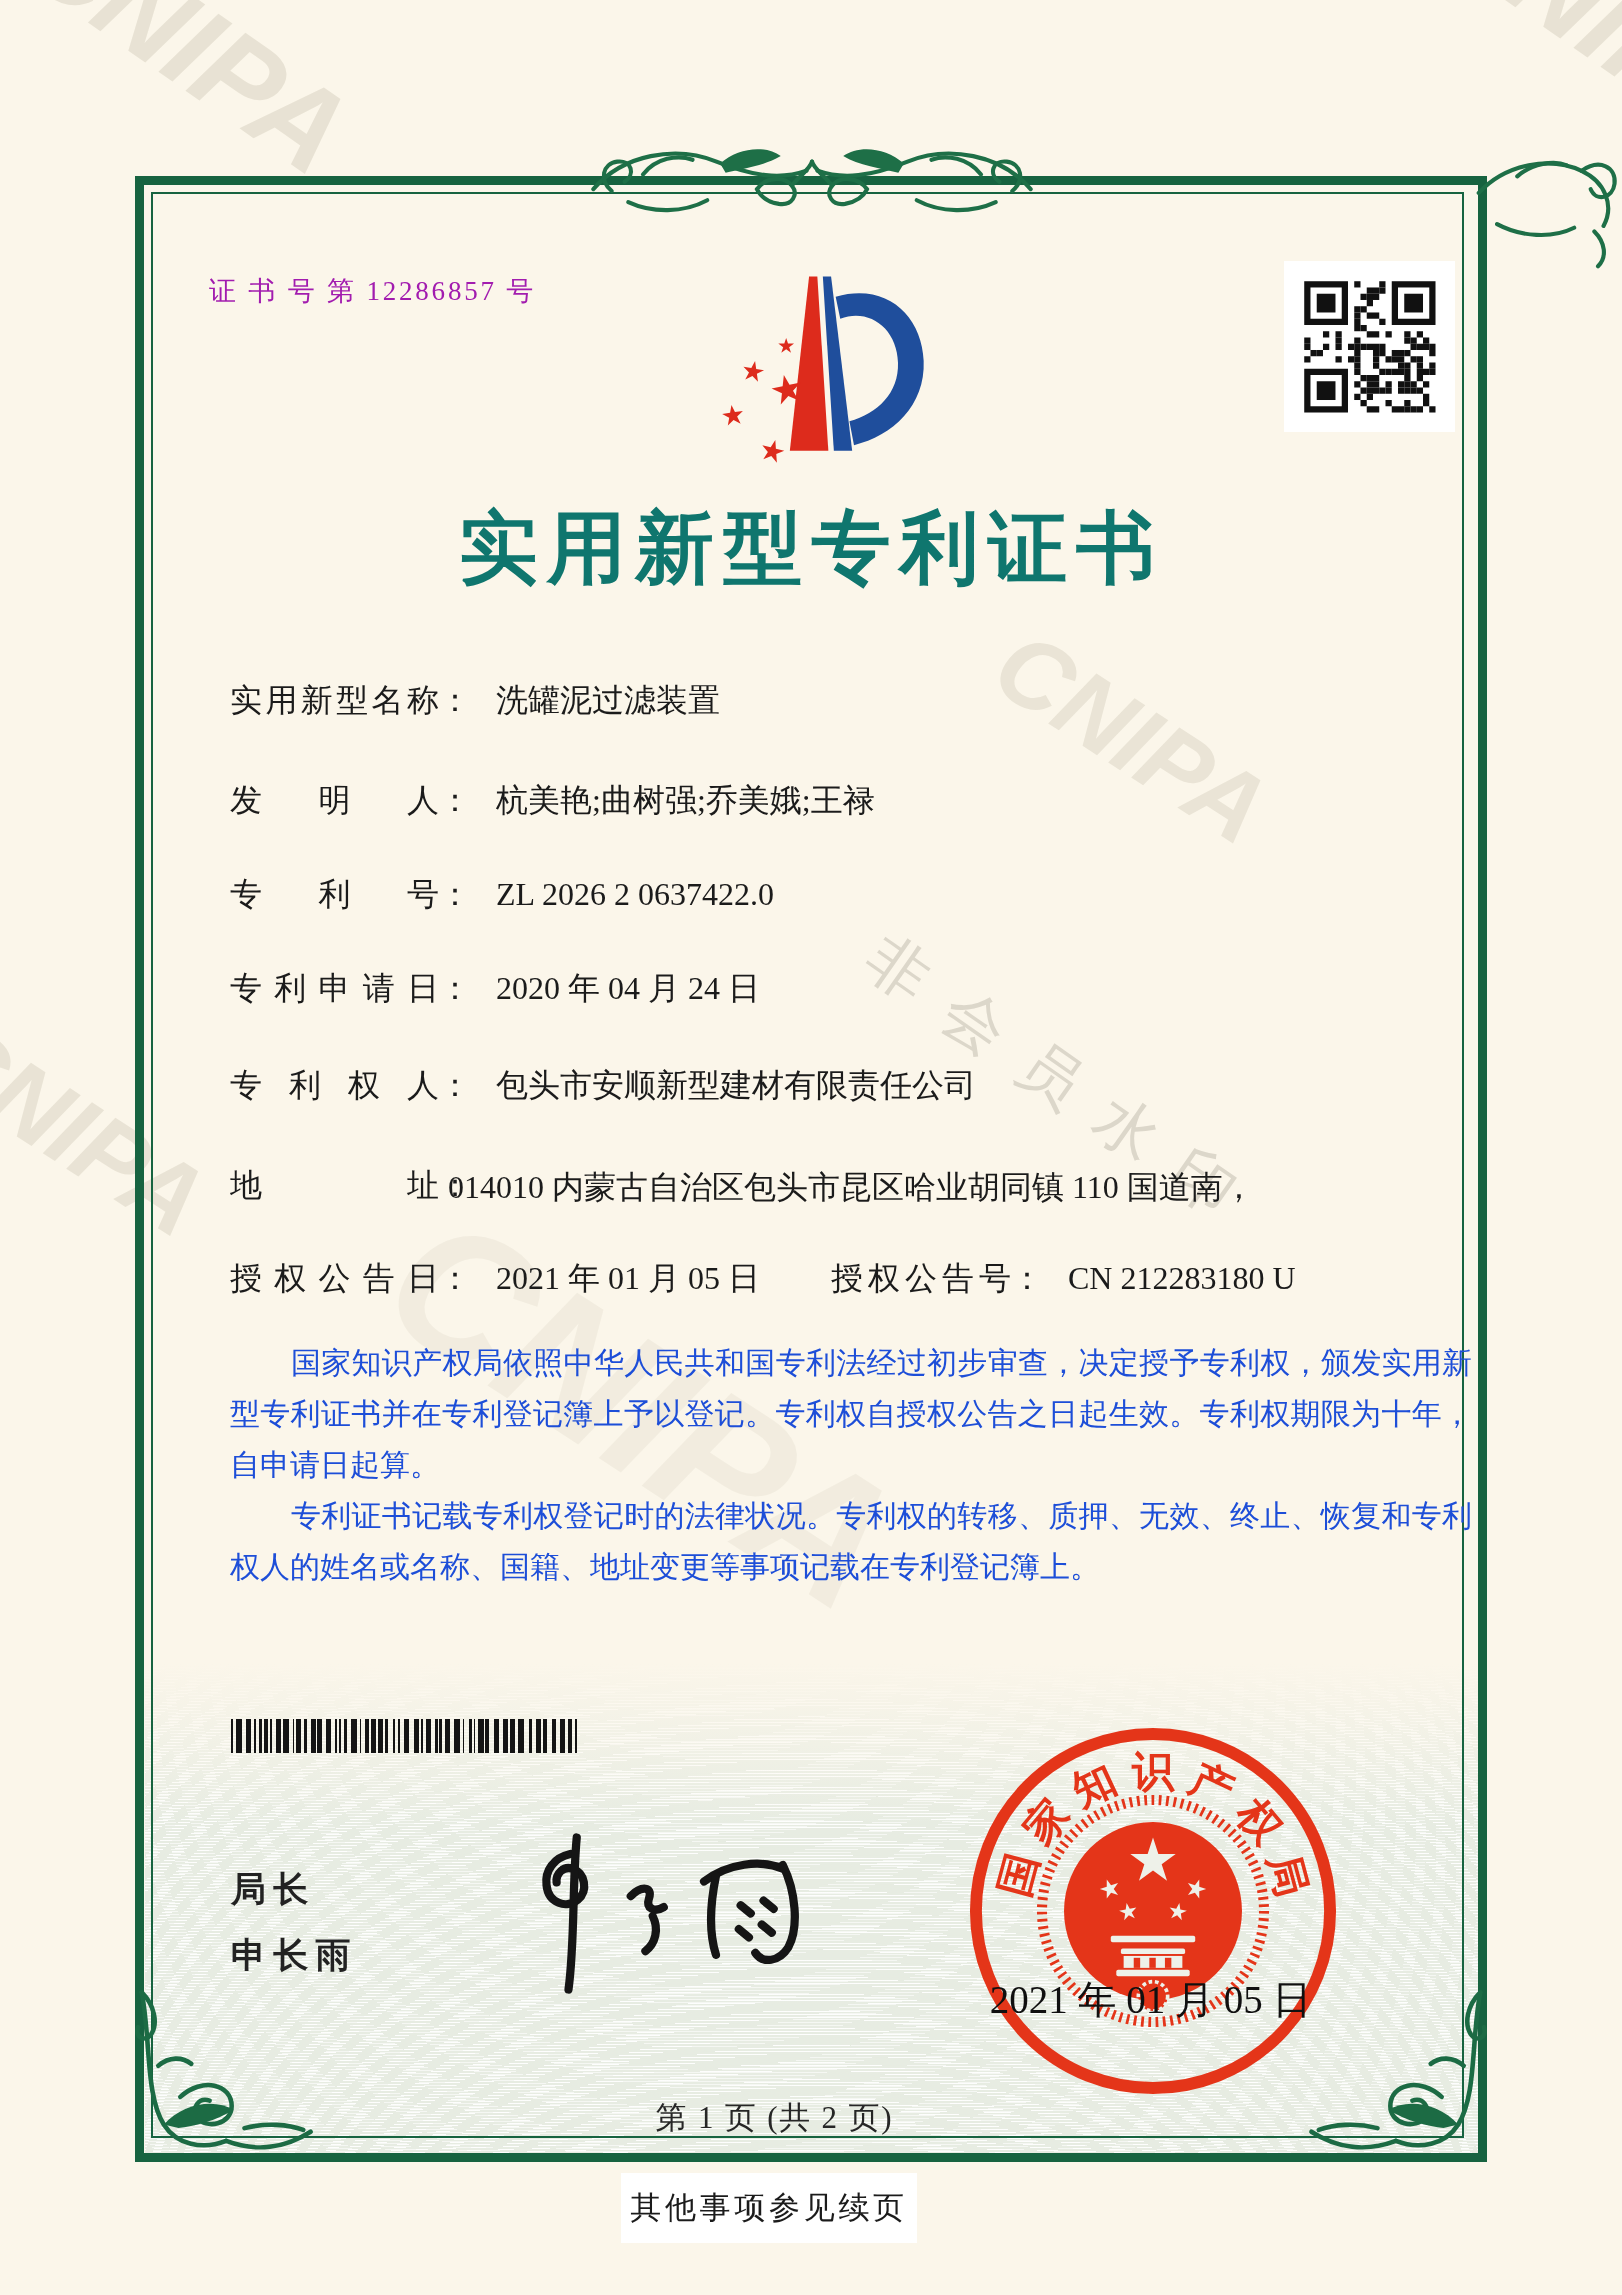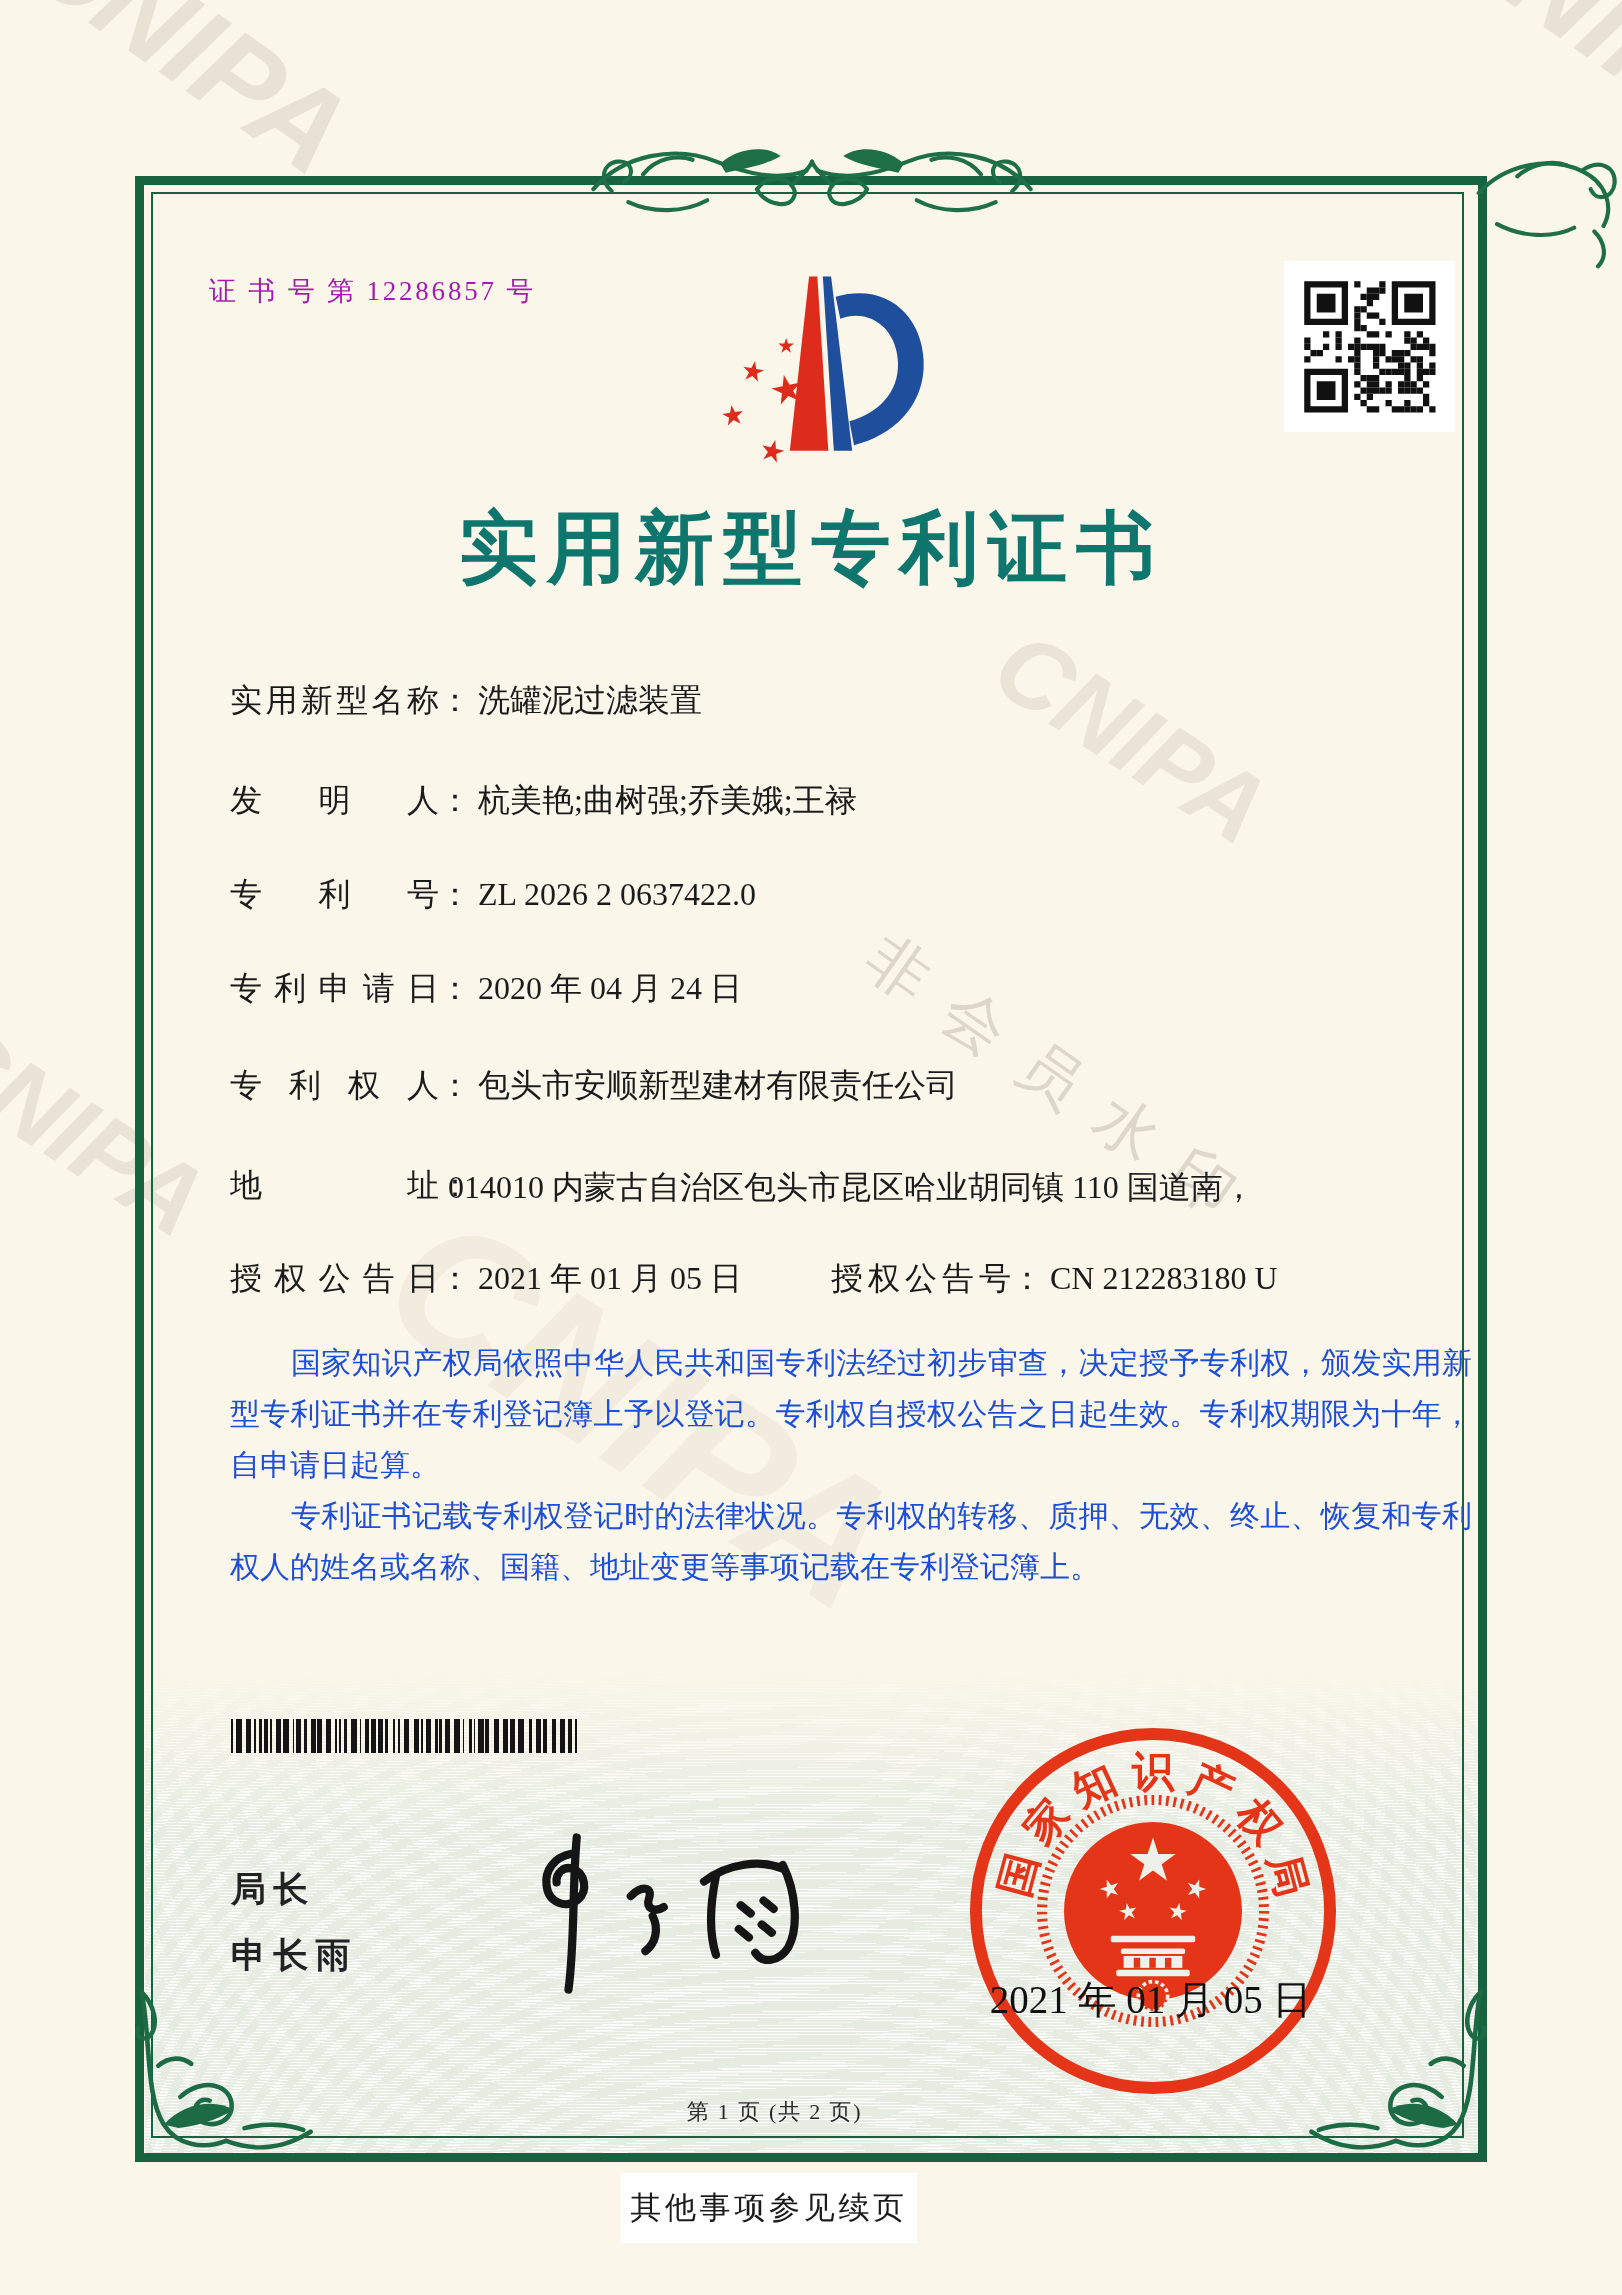--- a/index.html
+++ b/index.html
@@ -31,36 +31,36 @@
     border:2.8px solid #176340;z-index:3;}
   .orn{position:absolute;z-index:4;}
   
   .txt{position:absolute;z-index:5;}
   .cert-no{left:209px;top:273px;font-size:27px;letter-spacing:2.8px;color:#a21caf;}
   .doc-title{left:0;top:496px;width:1623px;text-align:center;font-size:79px;font-weight:bold;
              letter-spacing:9.2px;color:#0f766e;}
   .row{position:absolute;left:230px;font-size:32px;white-space:nowrap;z-index:5;color:#1b1b1b;}
   .lab{display:inline-block;width:209px;text-align:justify;text-align-last:justify;vertical-align:top;}
   .lab2{display:inline-block;width:180px;text-align:justify;text-align-last:justify;vertical-align:top;}
-  .val{margin-left:7px;}
+  .val{margin-left:25px;}
   .addr-lines{position:absolute;left:448px;top:1164px;width:927px;font-size:32px;
               line-height:46px;z-index:5;color:#1b1b1b;}
   .body-text{position:absolute;left:230px;top:1337px;width:1242px;font-size:30px;line-height:51px;
              text-align:justify;z-index:5;color:#1d4ed8;}
   .body-text p{margin:0;text-indent:61px;}
   .barcode{position:absolute;left:231px;top:1719px;width:360px;height:34px;z-index:5;
            white-space:nowrap;font-size:0;}
   .barcode span{display:inline-block;height:100%;background:#141414;}
   .sig-role{left:231px;top:1866px;font-size:35px;font-weight:600;letter-spacing:7.3px;
             font-family:"Liberation Sans","DejaVu Sans",sans-serif;color:#222;}
   .sig-name{left:231px;top:1932px;font-size:35px;font-weight:600;letter-spacing:7.3px;
             font-family:"Liberation Sans","DejaVu Sans",sans-serif;color:#222;}
   .seal-date{left:987px;top:1973px;width:327px;text-align:center;font-size:39px;
              color:#101010;z-index:7;}
-  .page-info{left:453px;top:2097px;width:643px;text-align:center;font-size:22px;
+  .page-info{left:453px;top:2097px;width:643px;text-align:center;font-size:31px;
              letter-spacing:1.8px;color:#262626;}
   .note-box{position:absolute;left:621px;top:2173px;width:296px;height:70px;background:#ffffff;
             z-index:2;text-align:center;line-height:70px;font-size:31px;letter-spacing:3.7px;color:#1b1b1b;}
   .qr-box{position:absolute;left:1284px;top:261px;width:171px;height:171px;background:#ffffff;z-index:5;}
   svg{display:block;}
 </style>
 </head>
 <body>
 
 <div class="page">

